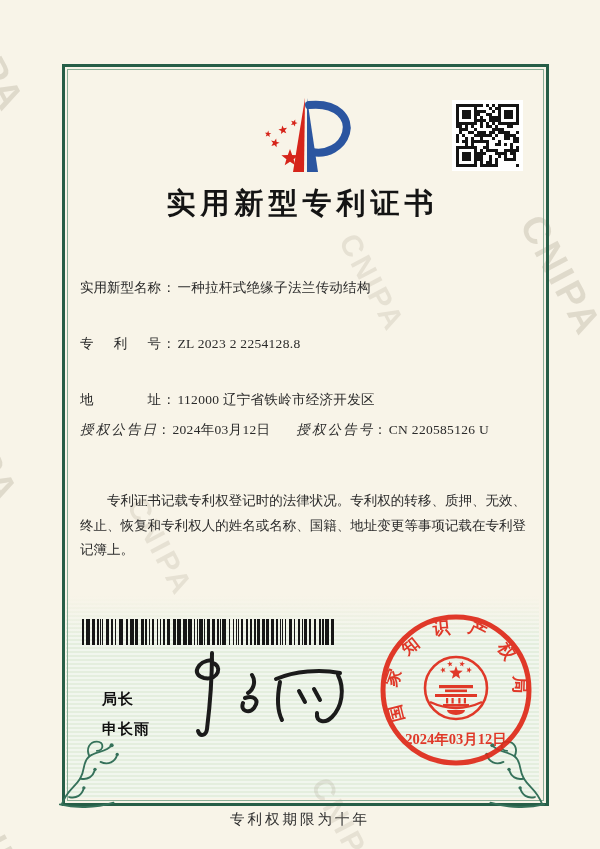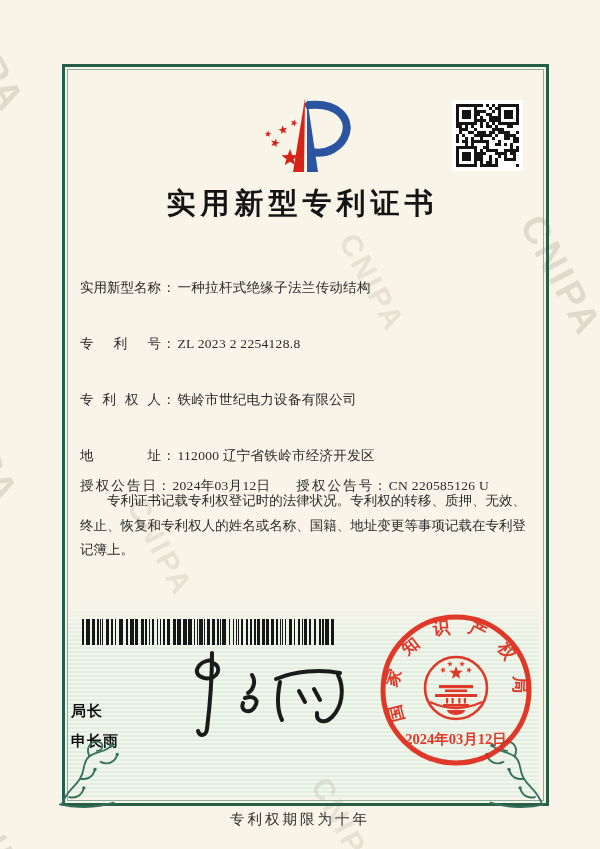--- a/index.html
+++ b/index.html
@@ -40,31 +40,31 @@
   .title{
     position:absolute;left:62px;top:184px;width:481px;text-align:center;
     font-size:29px;font-weight:700;letter-spacing:5px;color:#141414;
   }
   .fields{position:absolute;left:80px;top:245px;width:450px;}
   .frow{height:22px;margin-bottom:14.5px;white-space:nowrap;font-size:13.5px;color:#2a2a2a;margin-top:34px;}
   .flabel{
     display:inline-block;width:81px;vertical-align:bottom;
     text-align:justify;text-align-last:justify;
   }
-  .flabel.g{width:76px;}
+  .flabel.g{width:76px;font-style:italic;}
   .fcolon{display:inline-block;margin:0 2px 0 1px;}
   .fvalue{letter-spacing:.3px;}
   .grant{margin-top:-7px;}
   .glabel2{margin-left:26px;}
   .paras{position:absolute;left:80px;top:489px;width:446px;font-size:13.5px;line-height:1.82;color:#2b2b2b;text-align:justify;}
   .paras p{margin:0;text-indent:2em;}
   .barcode{position:absolute;left:82px;top:619px;width:254px;height:26px;font-size:0;overflow:hidden;}
   .barcode i{display:inline-block;height:100%;background:#161616;vertical-align:top;}
   .signature-svg{position:absolute;left:178px;top:645px;width:178px;height:96px;}
-  .officer{position:absolute;left:71px;top:690px;font:700 15px "Liberation Sans","DejaVu Sans",sans-serif;color:#111;margin-top:12px;}
+  .officer{position:absolute;left:102px;top:690px;font:700 15px "Liberation Sans","DejaVu Sans",sans-serif;color:#111;}
   .officer div{margin-bottom:11px;letter-spacing:1px;}
   .seal{position:absolute;left:374px;top:608px;width:164px;height:164px;z-index:4;opacity:.93;}
   .flourish{position:absolute;width:74px;height:74px;z-index:4;}
   .flourish.left{left:58px;top:736px;}
   .flourish.right{left:472px;top:736px;transform:scaleX(-1);}
   .page-info{position:absolute;left:62px;top:776px;width:481px;text-align:center;font-size:11px;color:#333;letter-spacing:1px;}
   .continuation{position:absolute;left:0;top:810px;width:600px;text-align:center;font-size:14.5px;color:#2e2e2e;letter-spacing:3px;}
 </style>
 </head>
 <body>
@@ -350,23 +350,20 @@
   <div class="title">实用新型专利证书</div>
 
   <div class="fields">
     <div class="frow">
       <span class="flabel">实用新型名称</span><span class="fcolon">：</span><span class="fvalue">一种拉杆式绝缘子法兰传动结构</span>
     </div>
     <div class="frow">
       <span class="flabel">专利号</span><span class="fcolon">：</span><span class="fvalue">ZL 2023 2 2254128.8</span>
     </div>
     <div class="frow">
-      <span class="flabel">专利权人</span><span class="fcolon">：</span><span class="fvalue">铁岭市世纪电力设备有限公司</span>
-    </div>
-    <div class="frow">
       <span class="flabel">地址</span><span class="fcolon">：</span><span class="fvalue">112000 辽宁省铁岭市经济开发区</span>
     </div>
     <div class="frow grant">
       <span class="flabel g">授权公告日</span><span class="fcolon">：</span><span class="fvalue">2024年03月12日</span><span class="flabel g glabel2">授权公告号</span><span class="fcolon">：</span><span class="fvalue">CN 220585126 U</span>
     </div>
   </div>
 
   <div class="paras">
     <p>专利证书记载专利权登记时的法律状况。专利权的转移、质押、无效、终止、恢复和专利权人的姓名或名称、国籍、地址变更等事项记载在专利登记簿上。</p>
   </div>

